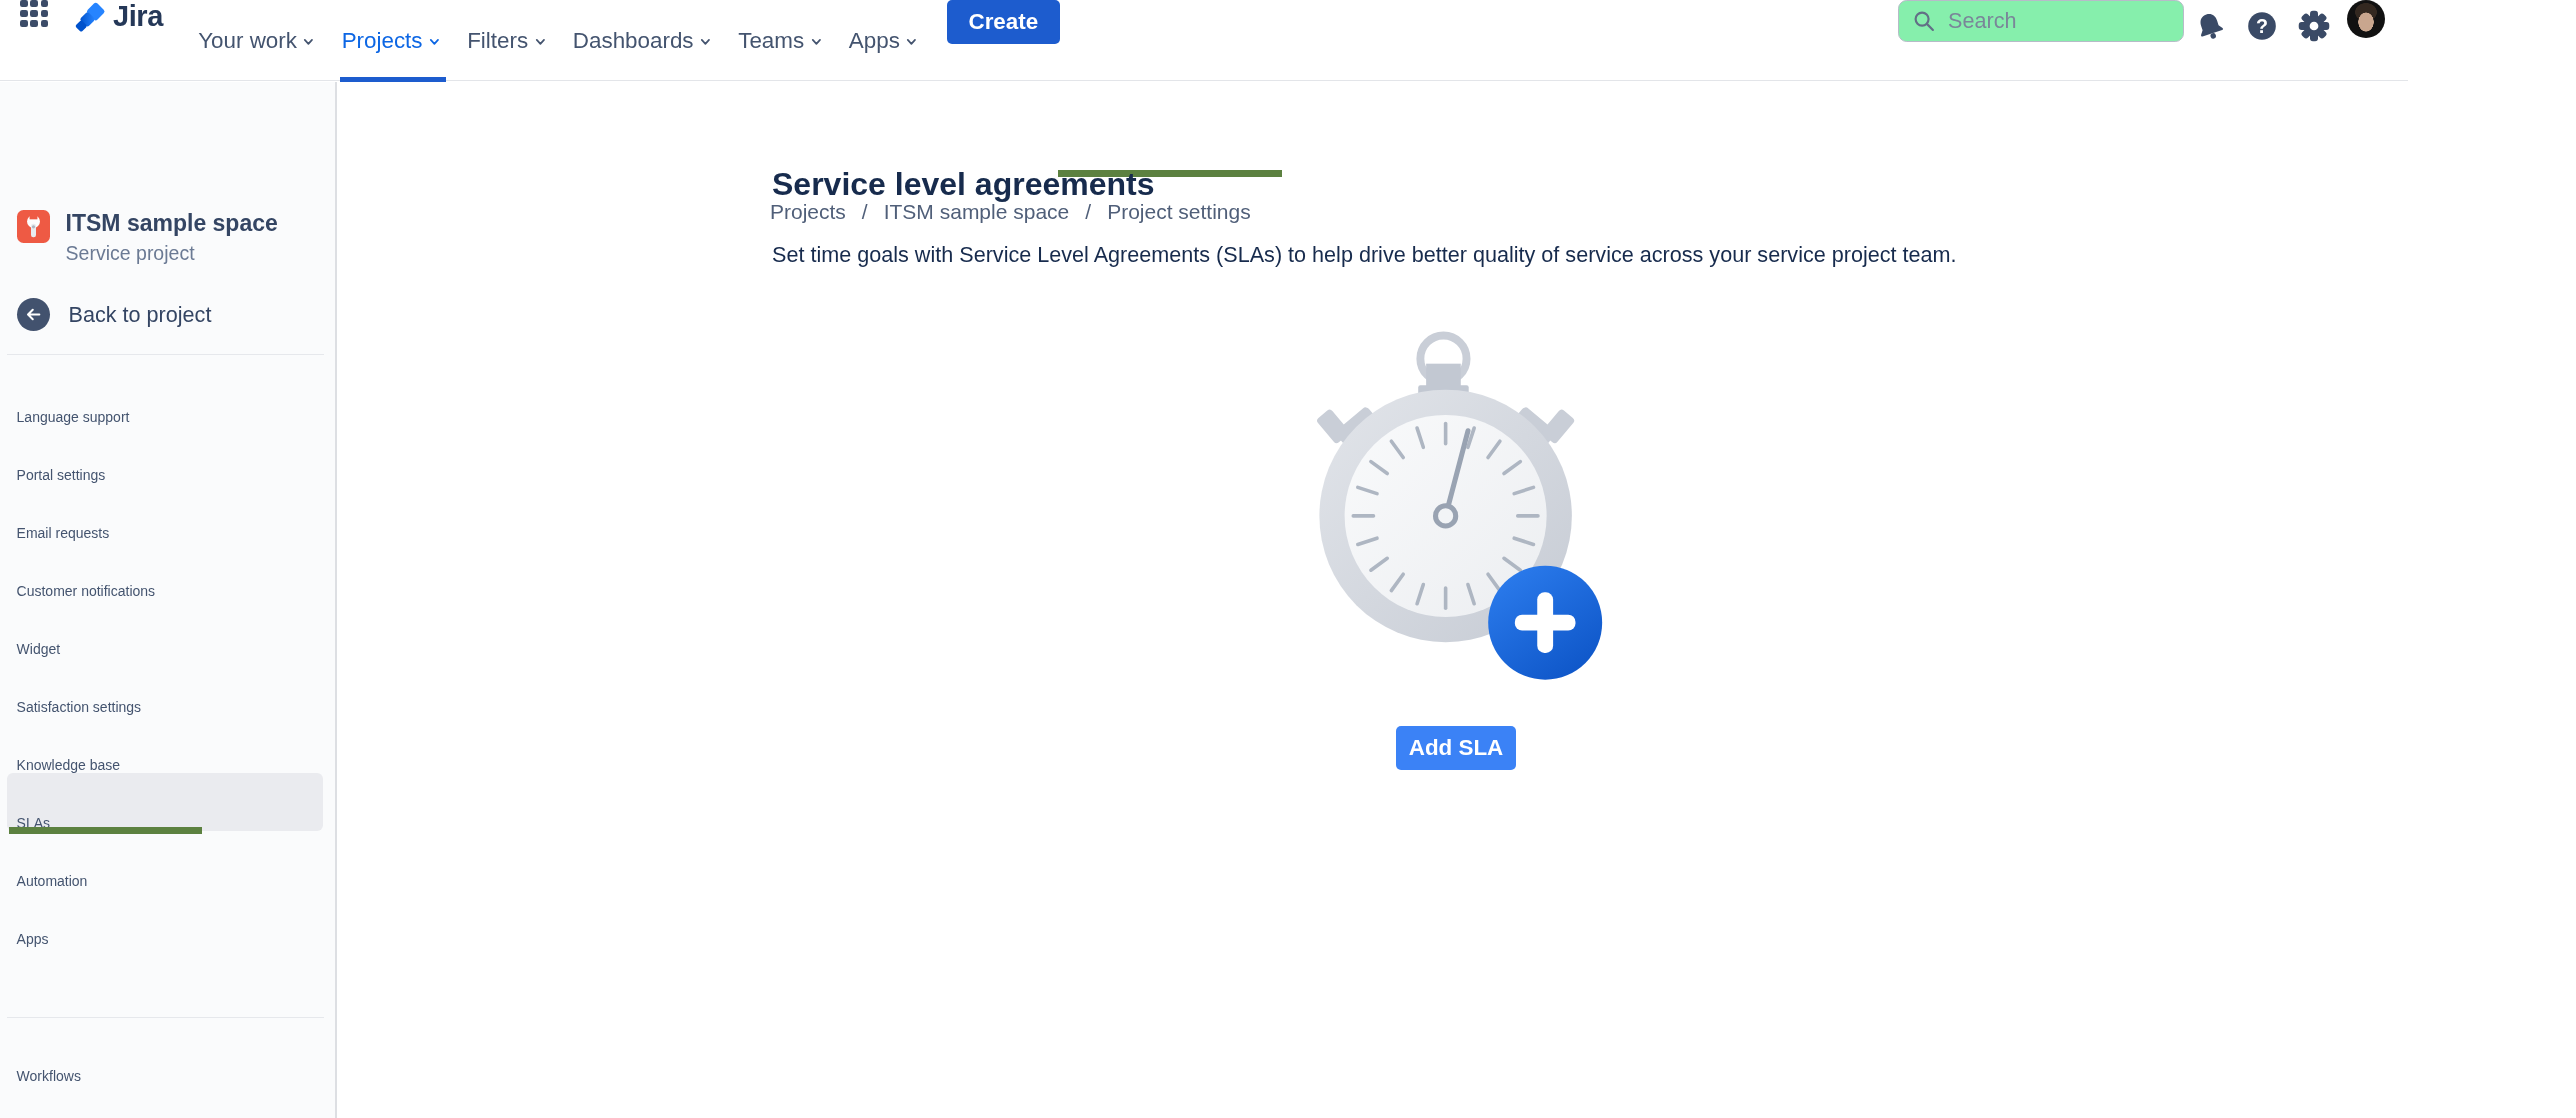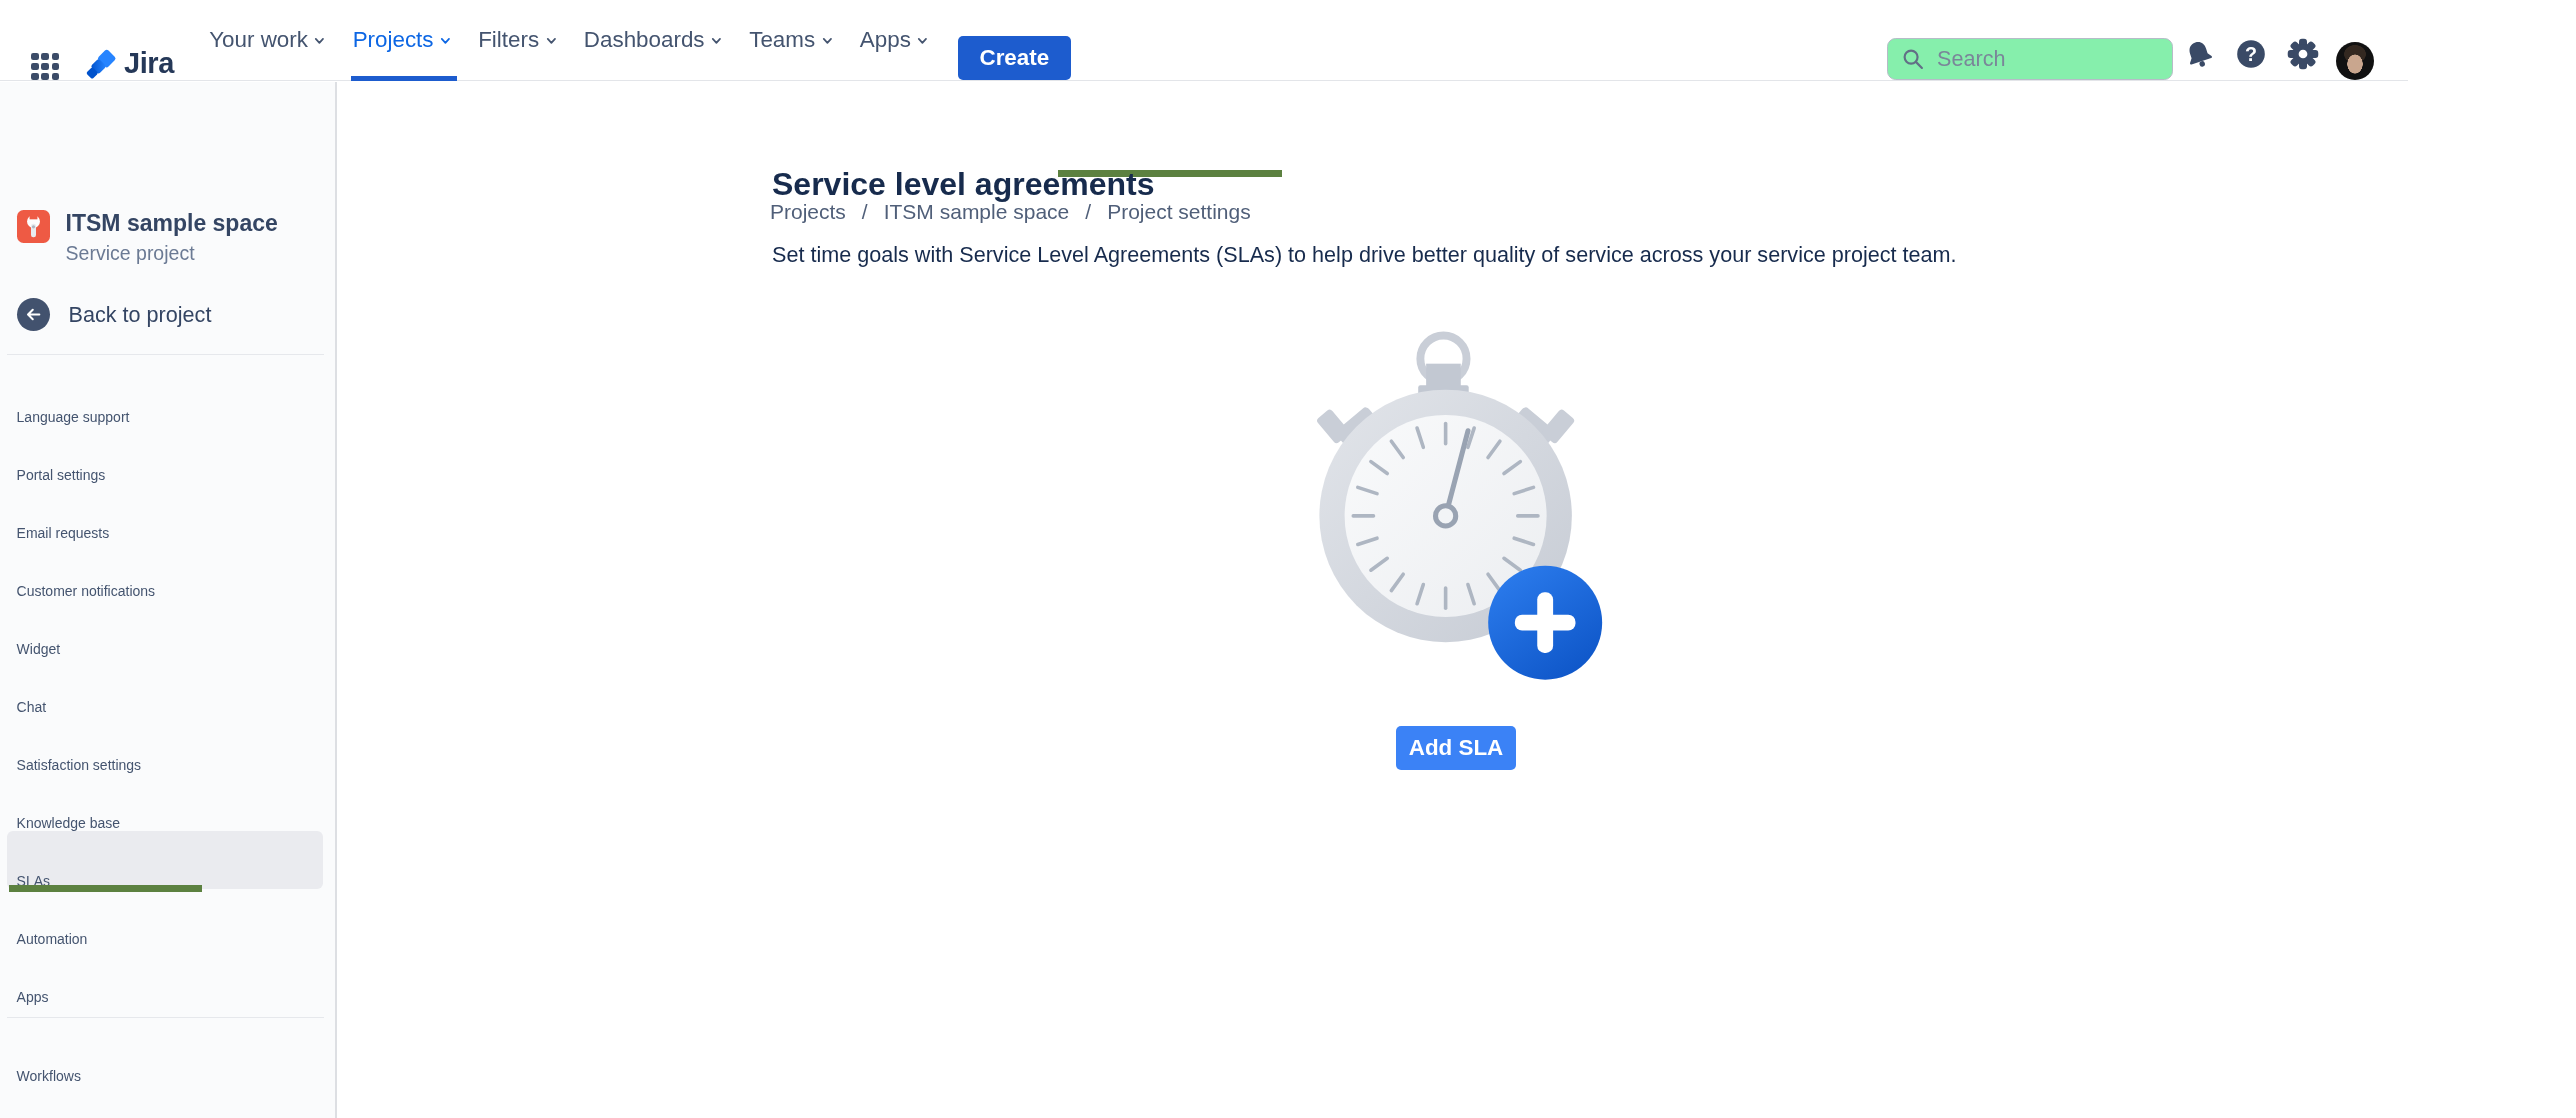--- a/index.html
+++ b/index.html
@@ -1,21 +1,21 @@
 <!DOCTYPE html>
 <html style="font-size:11.5px"><head>
 <meta charset="utf-8">
 <style>
   html,body{margin:0;padding:0;width:2576px;height:1118px;overflow:hidden;background:#fff;
     font-family:"Liberation Sans",sans-serif;-webkit-font-smoothing:antialiased;}
   *{box-sizing:border-box;}
 
   
   .topnav{position:absolute;left:0;top:0;width:2408px;height:81px;background:#fff;
-    border-bottom:1.4px solid #E3E5E9;display:flex;align-items:flex-end;padding:0 30px;z-index:10;}
+    border-bottom:1.4px solid #E3E5E9;display:flex;align-items:flex-start;padding:0 19px;z-index:10;}
   .appgrid{display:grid;grid-template-columns:repeat(3,7.2px);grid-template-rows:repeat(3,7.2px);
     gap:2.9px;margin-left:1.4px;cursor:pointer;}
   .appgrid span{width:7.2px;height:7.2px;border-radius:2.2px;background:#3C4C68;}
   .logo{display:flex;align-items:center;margin-left:27.4px;cursor:pointer;}
   .logo-text{font-size:29px;font-weight:600;color:#253858;margin-left:5.8px;letter-spacing:-0.4px;}
   .nav-menu{display:flex;align-items:center;height:81px;margin-left:21.6px;}
   .nav-item{position:relative;height:81px;display:flex;align-items:center;padding:0 13.7px;
     font-size:22.4px;font-weight:500;color:#44546F;cursor:pointer;white-space:nowrap;}
   .nav-item .chev{margin-left:6.5px;margin-top:2.9px;}
   .nav-item.active{color:#0C66E4;}
@@ -211,23 +211,20 @@
     <div class="menu-item">
         <span>Email requests</span>
       </div>
     <div class="menu-item">
         <span>Customer notifications</span>
       </div>
     <div class="menu-item">
         <span>Widget</span>
       </div>
     <div class="menu-item">
-        <span>Chat</span>
-      </div>
-    <div class="menu-item">
         <span>Satisfaction settings</span>
       </div>
     <div class="menu-item">
         <span>Knowledge base</span>
       </div>
     <div class="menu-item active">
       <span>SLAs</span>
       <div class="green-bar"></div>
     </div>
     <div class="menu-item">

